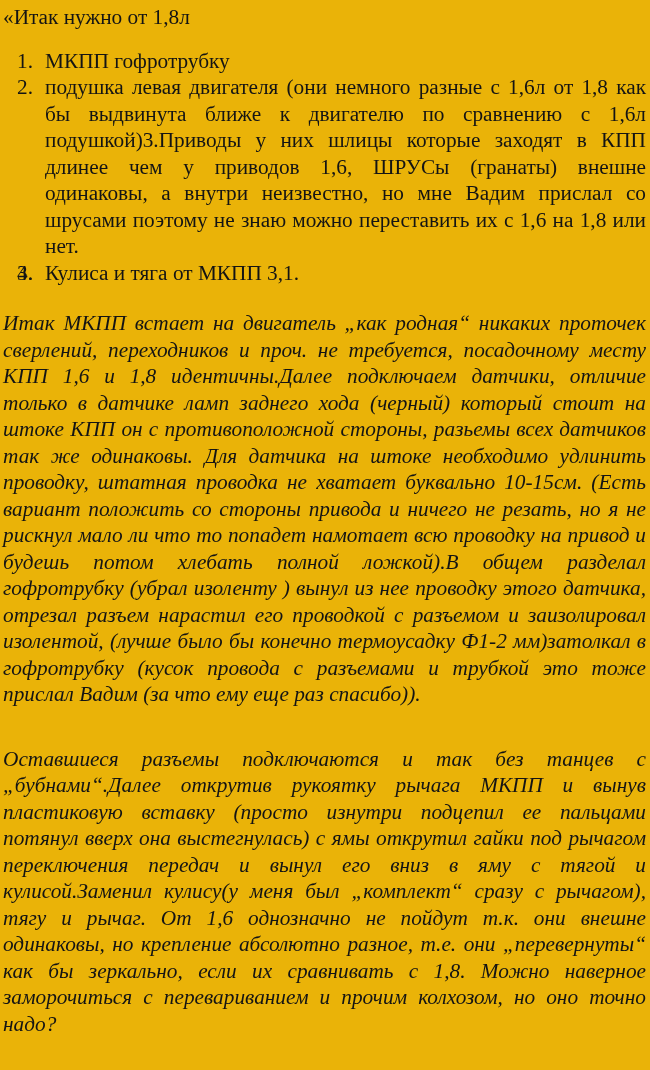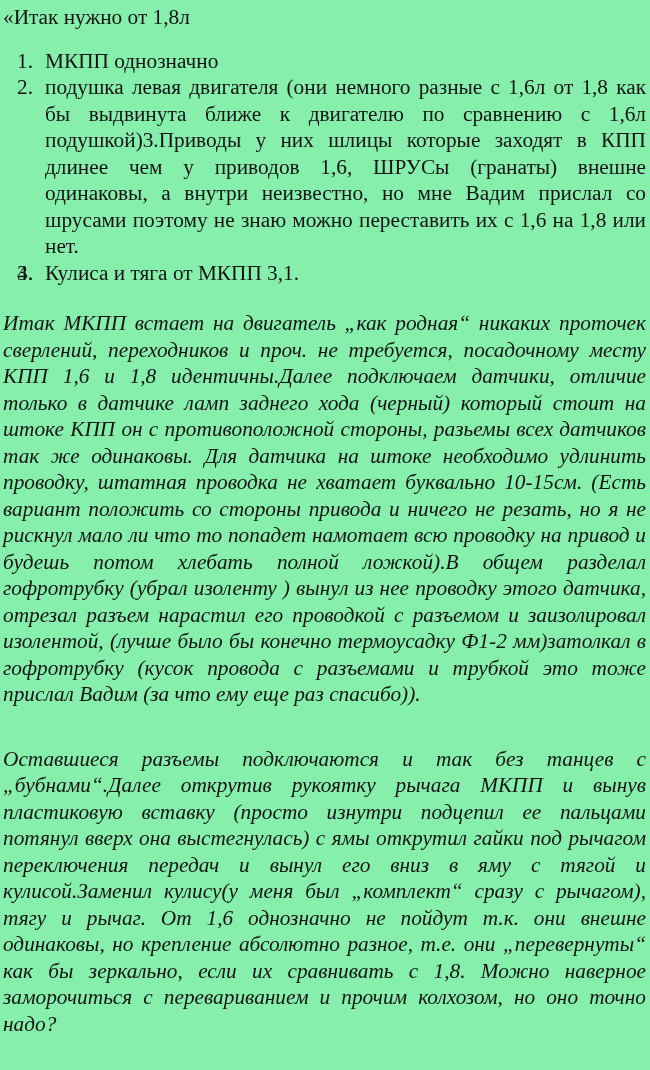--- a/index.html
+++ b/index.html
@@ -5,21 +5,21 @@
   html, body {
     margin: 0;
     padding: 0;
     background: #ffffff;
   }
   .page {
     position: relative;
     width: 650px;
     height: 1070px;
     box-sizing: border-box;
-    background: #86efac;
+    background: #eab308;
     color: #141414;
     font-family: "Liberation Serif", "DejaVu Serif", serif;
     font-size: 21.3px;
     line-height: 26.5px;
     padding: 4px 4px 0 3px;
     overflow: hidden;
     text-align: justify;
   }
   .intro-line {
     margin: 0;
@@ -52,21 +52,21 @@
 <body>
 
 <div class="page">
 
   <p class="intro-line">«Итак нужно от 1,8л</p>
 
   <div class="numbered-list">
 
     <div class="list-item">
       <span class="num">1.</span>
-      <span class="txt">МКПП однозначно</span>
+      <span class="txt">МКПП гофротрубку</span>
     </div>
 
     <div class="list-item">
       <span class="num">2.</span>
       <span class="txt">подушка левая двигателя (они немного разные с 1,6л от 1,8 как бы выдвинута ближе к двигателю по сравнению с 1,6л подушкой)3.Приводы у них шлицы которые заходят в КПП длинее чем у приводов 1,6, ШРУСы (гранаты) внешне одинаковы, а внутри неизвестно, но мне Вадим прислал со шрусами поэтому не знаю можно переставить их с 1,6 на 1,8 или нет.</span>
     </div>
 
     <div class="list-item">
       <span class="num">3.</span>
     </div>

